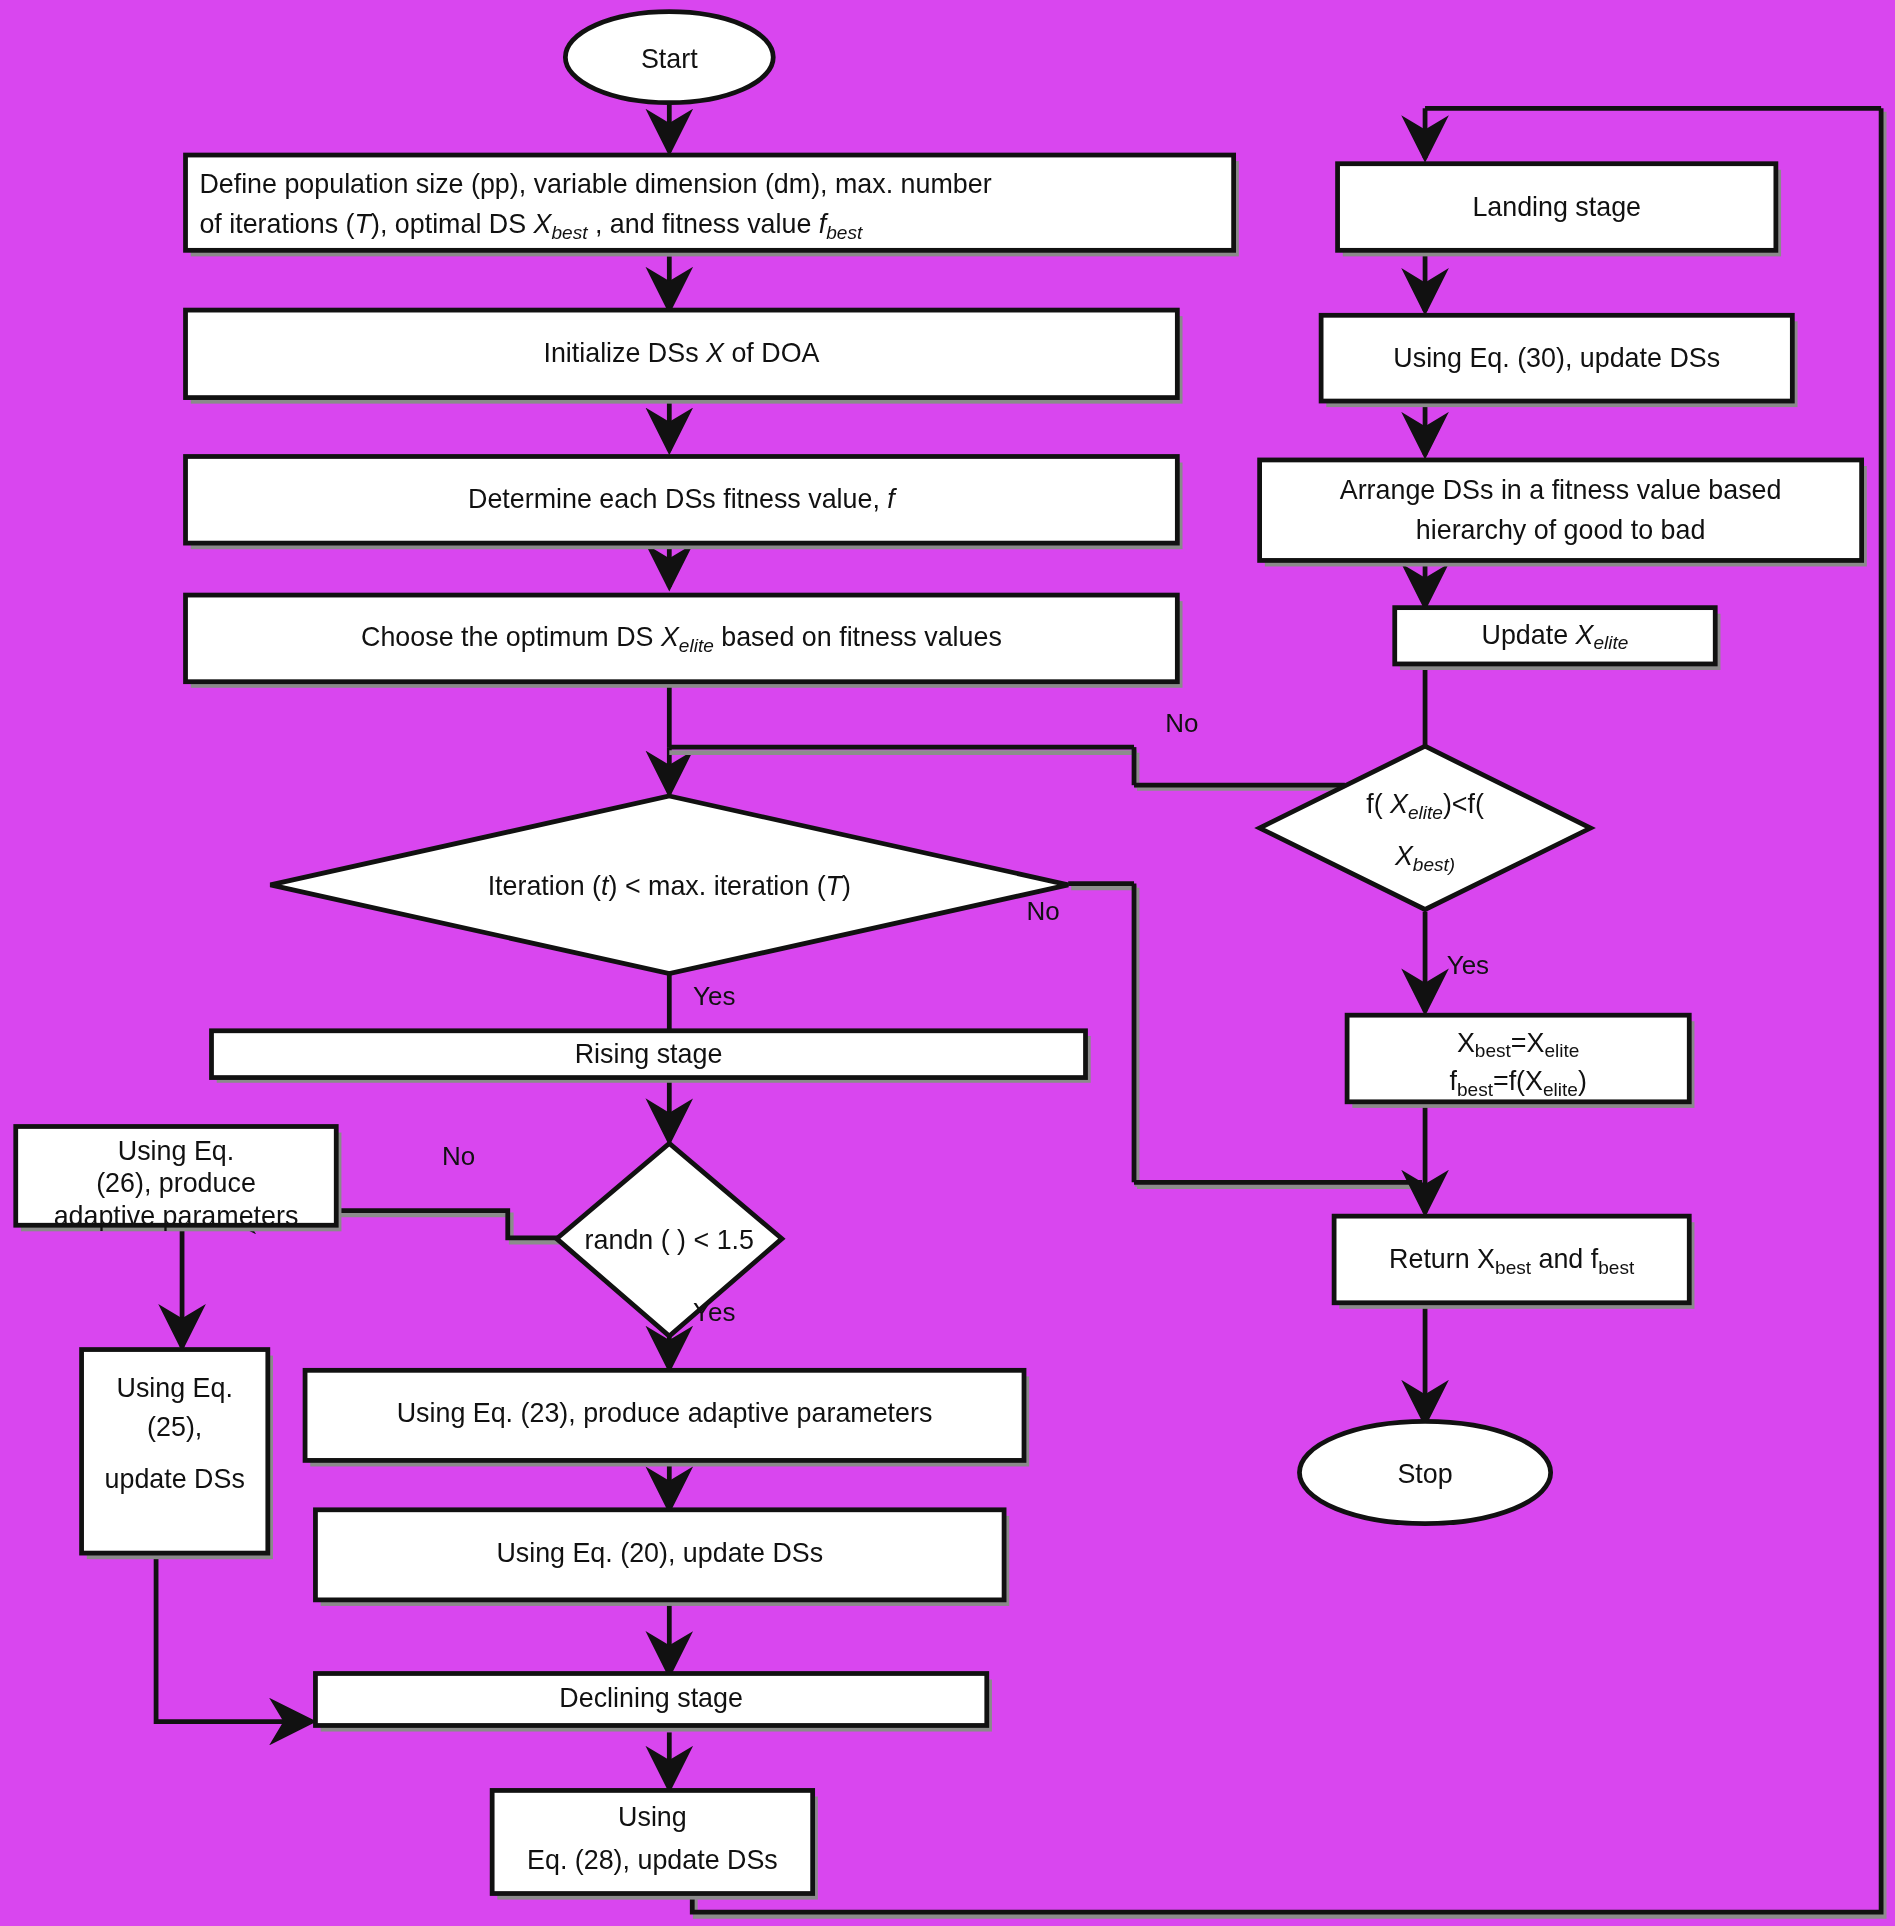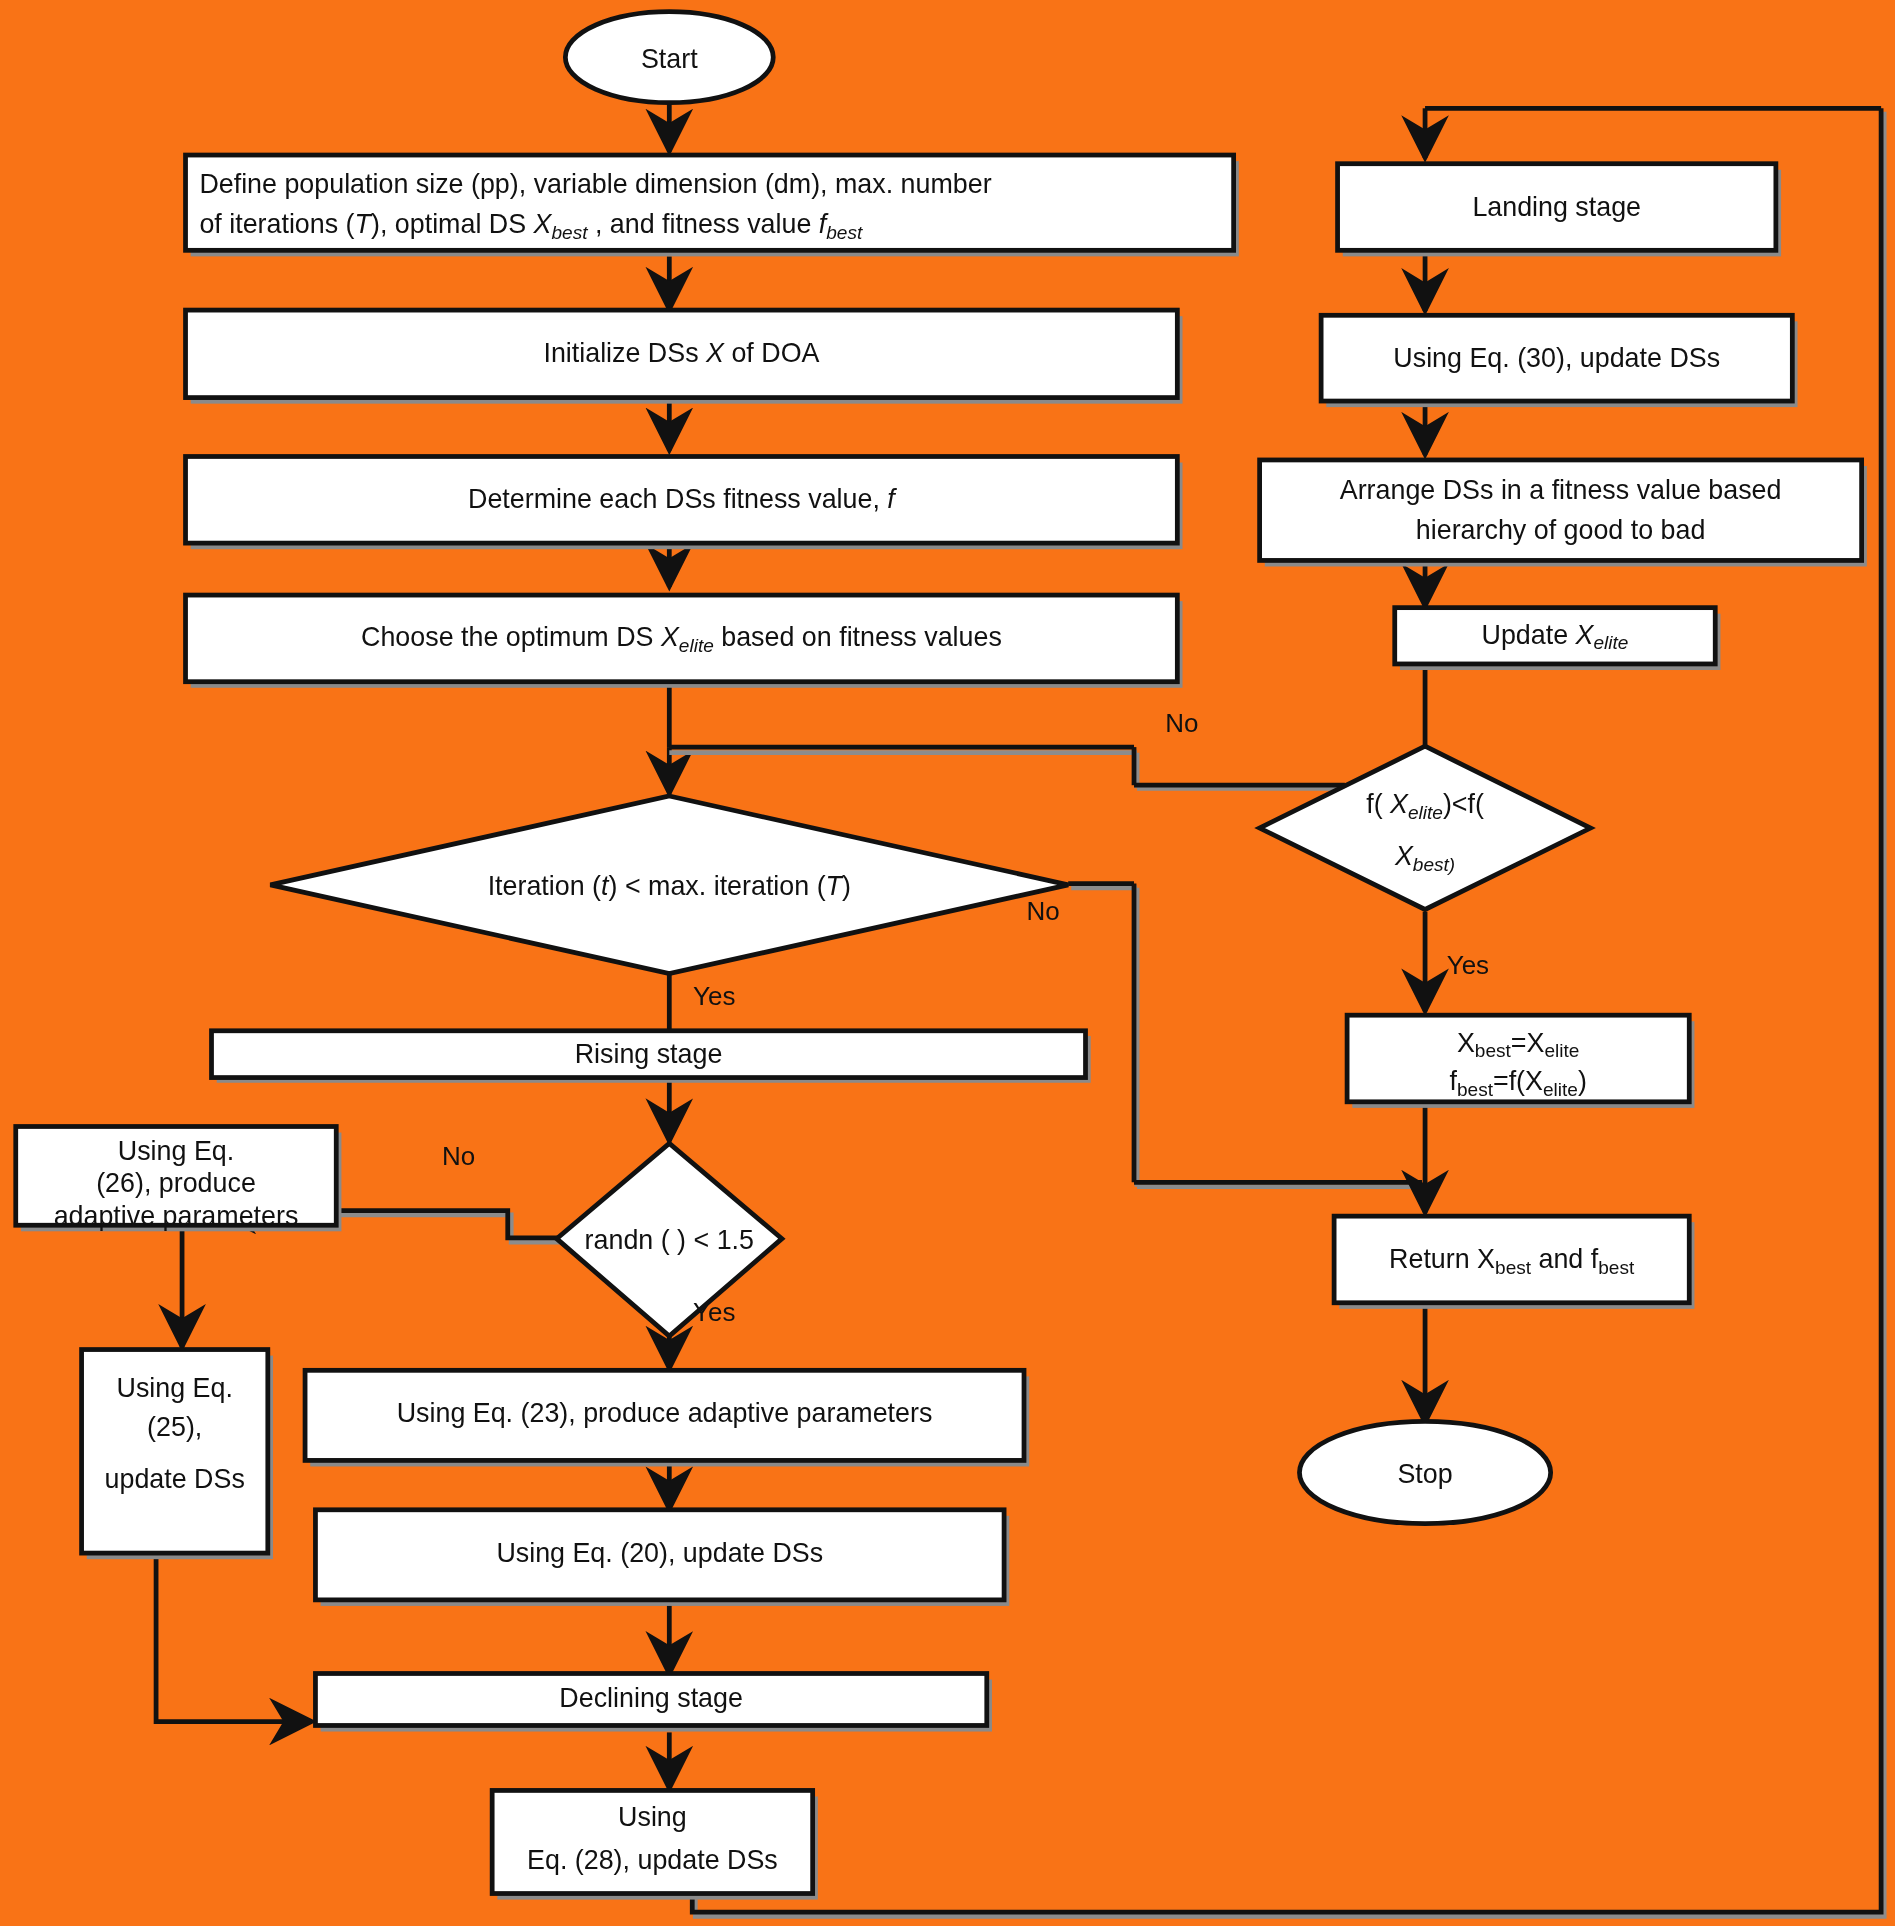--- a/index.html
+++ b/index.html
@@ -1,17 +1,17 @@
 <!DOCTYPE html>
 <html style="font-size:7px"><head>
 <meta charset="utf-8">
 <title>DOA Flowchart</title>
 <style>
   html,body{margin:0;padding:0;background:#ffffff;}
-  #stage{position:relative;width:1896px;height:1926px;background:#f97316;
+  #stage{position:relative;width:1896px;height:1926px;background:#d946ef;
          font-family:"Liberation Sans","DejaVu Sans",sans-serif;}
   svg{display:block;width:1896px;height:1926px;}
   .fl-text{font-family:"Liberation Sans","DejaVu Sans",sans-serif;
            font-size:62px;fill:#111111;dominant-baseline:middle;}
   .sub{font-size:44px;}
   .ital{font-style:italic;}
   .lbl{font-family:"Liberation Sans","DejaVu Sans",sans-serif;
        font-size:60px;fill:#111111;}
   .shape{fill:#ffffff;stroke:#111111;stroke-width:11;}
   .shape-shadow{fill:#8a8a8a;stroke:none;}

